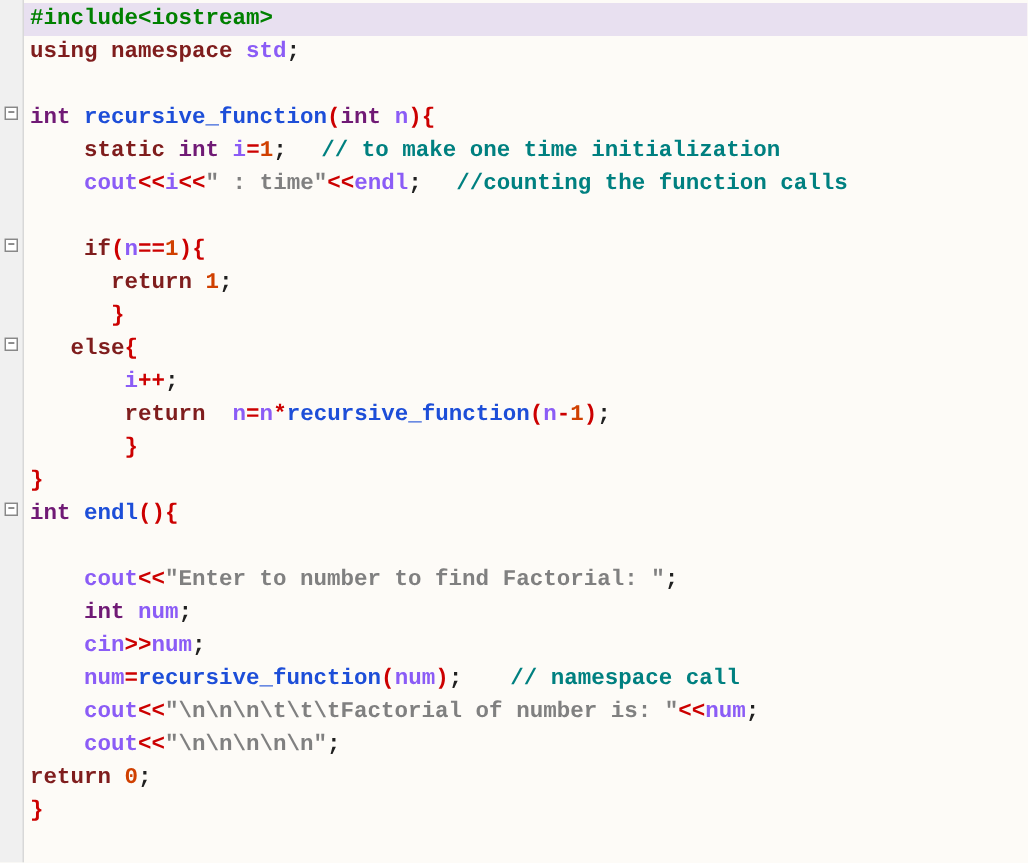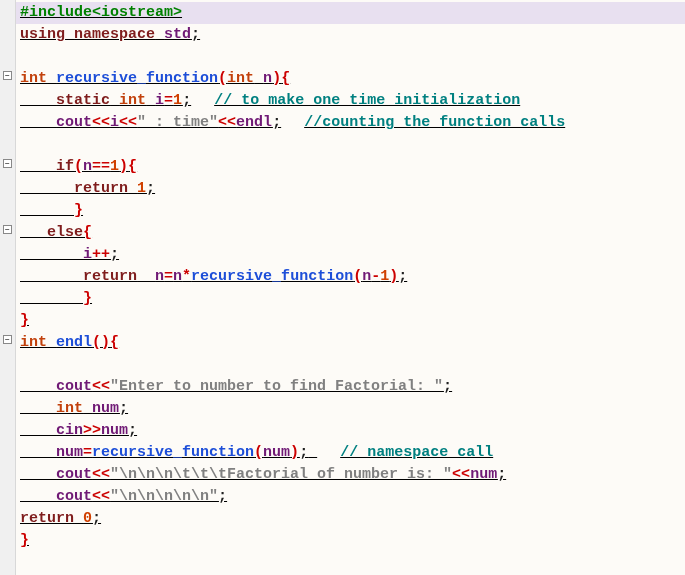--- a/index.html
+++ b/index.html
@@ -30,36 +30,35 @@
       border: 1px solid #888;
       background: #fff;
       font-size: 8px;
       line-height: 7px;
       text-align: center;
       color: #555;
     }
     .code-area {
       padding-left: 20px;
       padding-top: 2px;
-      text-decoration: underline;
     }
     .line {
       line-height: 22px;
       white-space: pre;
       height: 22px;
     }
     .line.highlight {
       background: linear-gradient(to right, #e8e0f0, #e8e0f0);
       margin-left: -20px;
       padding-left: 20px;
     }
     .preproc { color: #008000; }
     .keyword { color: #7f1d1d; }
-    .type { color: #c2410c; }
-    .identifier { color: #701a75; }
+    .type { color: #701a75; }
+    .identifier { color: #8b5cf6; }
     .funcname { color: #1d4ed8; }
     .operator { color: #cc0000; }
     .paren { color: #cc0000; }
     .brace { color: #cc0000; }
     .number { color: #d04000; }
     .string { color: #808080; }
     .comment { color: #008080; margin-left: 23px; }
     .punct { color: #202020; }
   </style>
 </head>

